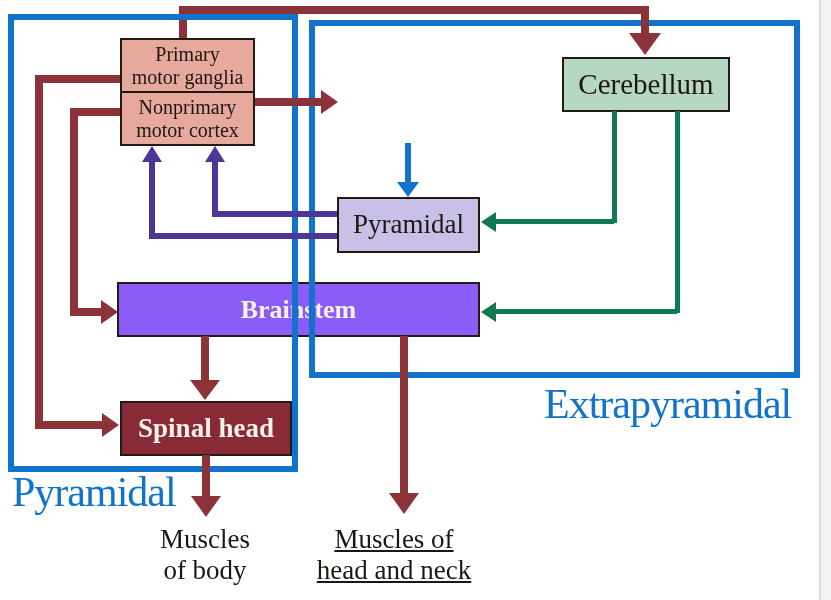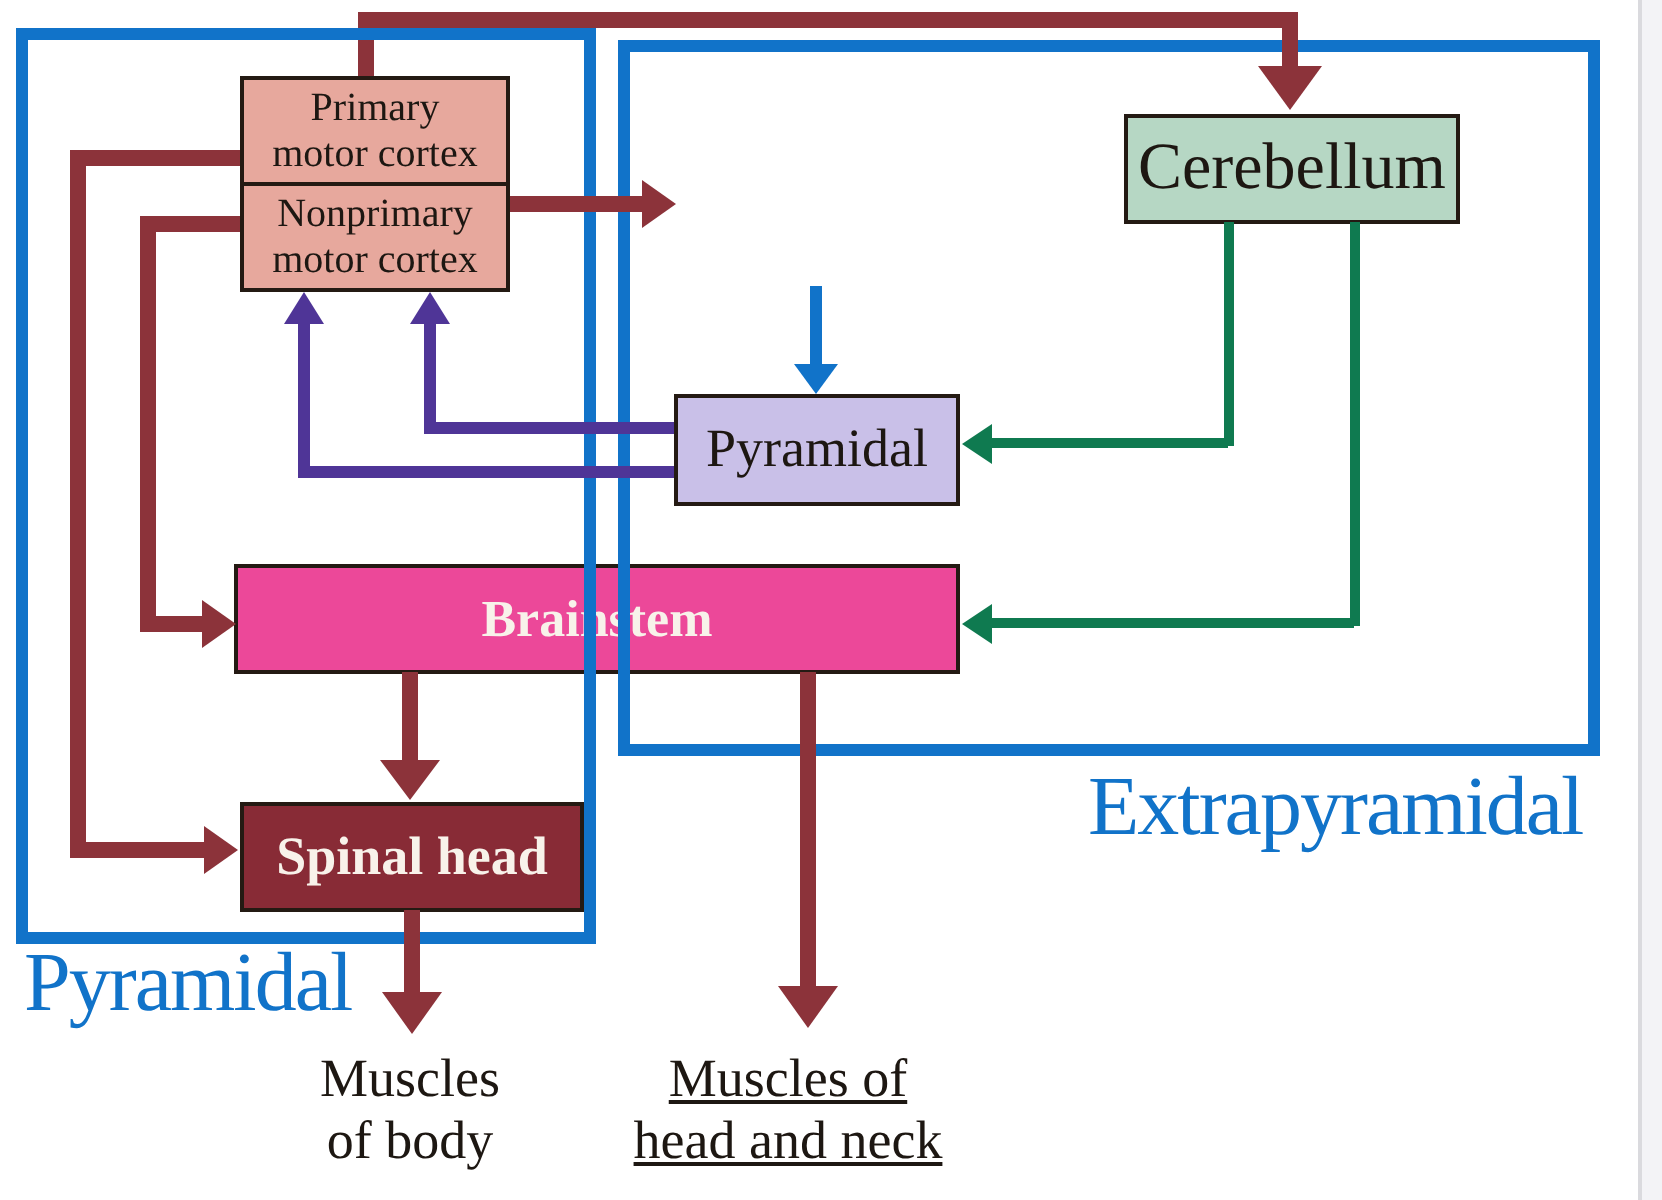--- a/index.html
+++ b/index.html
@@ -36,26 +36,26 @@
 
   <div class="abs" style="left:821px;top:0;width:10px;height:600px;background:#f3f3f6;z-index:0;"></div>
   <div class="abs" style="left:819px;top:0;width:2px;height:600px;background:#dadade;z-index:0;"></div>
 
   <div class="abs red" style="left:179px;top:8px;width:8px;height:32px;z-index:1;"></div>
 
   <div class="sys" style="left:8px;top:14px;width:290px;height:458px;"></div>
   <div class="sys" style="left:309px;top:20px;width:491px;height:358px;"></div>
 
   <div class="box" style="left:120px;top:38px;width:135px;height:55px;background:#e7a89d;font-size:20px;">Primary
-motor cortex</div>
+motor ganglia</div>
   <div class="box" style="left:120px;top:91px;width:135px;height:55px;background:#e7a89d;font-size:20px;">Nonprimary
 motor cortex</div>
-  <div class="box" style="left:562px;top:57px;width:168px;height:55px;background:#b6d7c4;font-size:33px;">Cerebellum</div>
+  <div class="box" style="left:562px;top:57px;width:168px;height:55px;background:#b6d7c4;font-size:29px;">Cerebellum</div>
   <div class="box" style="left:337px;top:197px;width:143px;height:56px;background:#c9c0e8;font-size:27px;">Pyramidal</div>
-  <div class="box" style="left:117px;top:282px;width:363px;height:55px;background:#ec4899;color:#f8f2ea;font-weight:bold;font-size:26px;">Brainstem</div>
+  <div class="box" style="left:117px;top:282px;width:363px;height:55px;background:#8b5cf6;color:#f8f2ea;font-weight:bold;font-size:26px;">Brainstem</div>
   <div class="box" style="left:120px;top:401px;width:172px;height:55px;background:#882b36;color:#f8f2ea;font-weight:bold;font-size:27px;">Spinal head</div>
 
   <div class="line red" style="left:179px;top:6px;width:470px;height:8px;"></div>
   <div class="line red" style="left:641px;top:6px;width:8px;height:28px;"></div>
   <div class="tri" style="left:629px;top:33px;border-left:16px solid transparent;border-right:16px solid transparent;border-top:22px solid var(--red);"></div>
 
   <div class="line red" style="left:255px;top:98px;width:67px;height:8px;"></div>
   <div class="tri" style="left:321px;top:90px;border-top:12px solid transparent;border-bottom:12px solid transparent;border-left:17px solid var(--red);"></div>
 
   <div class="line red" style="left:39px;top:75px;width:81px;height:8px;"></div>

